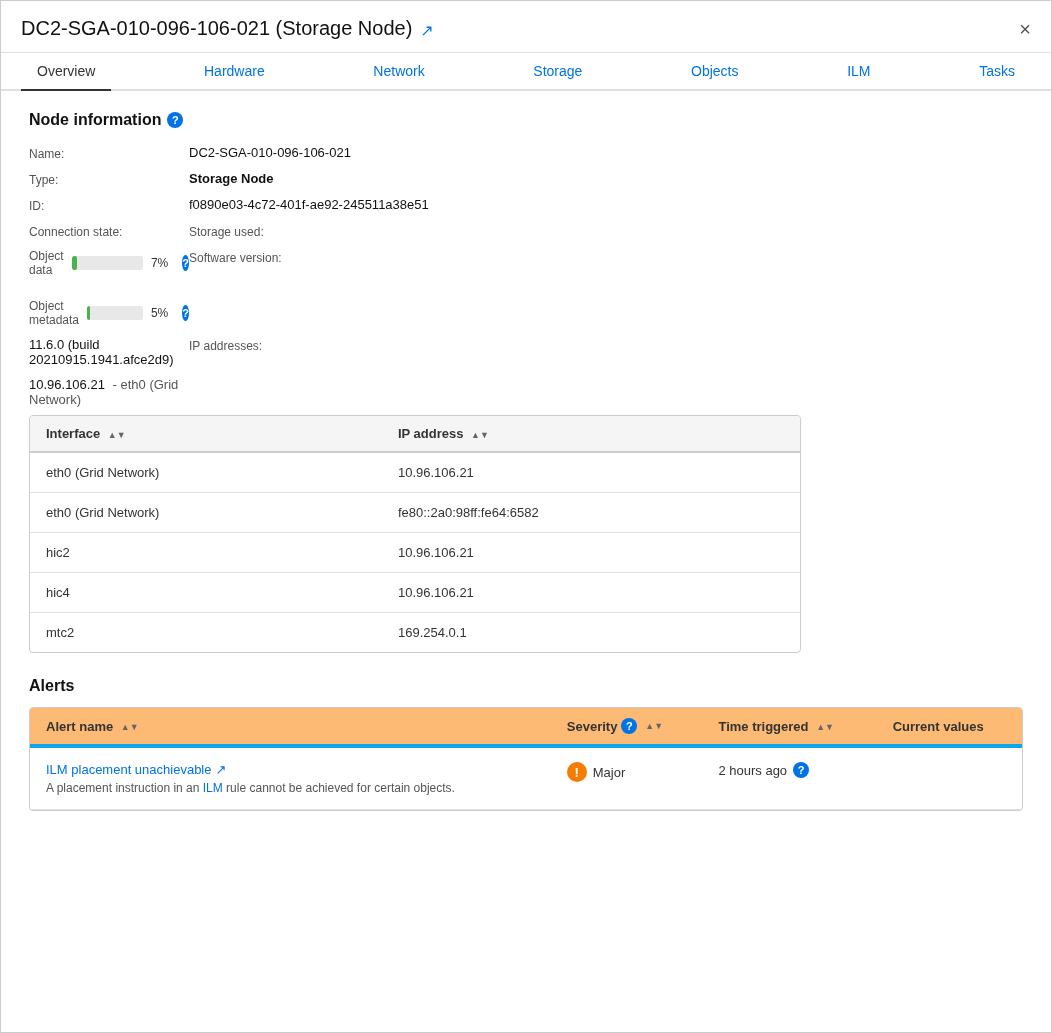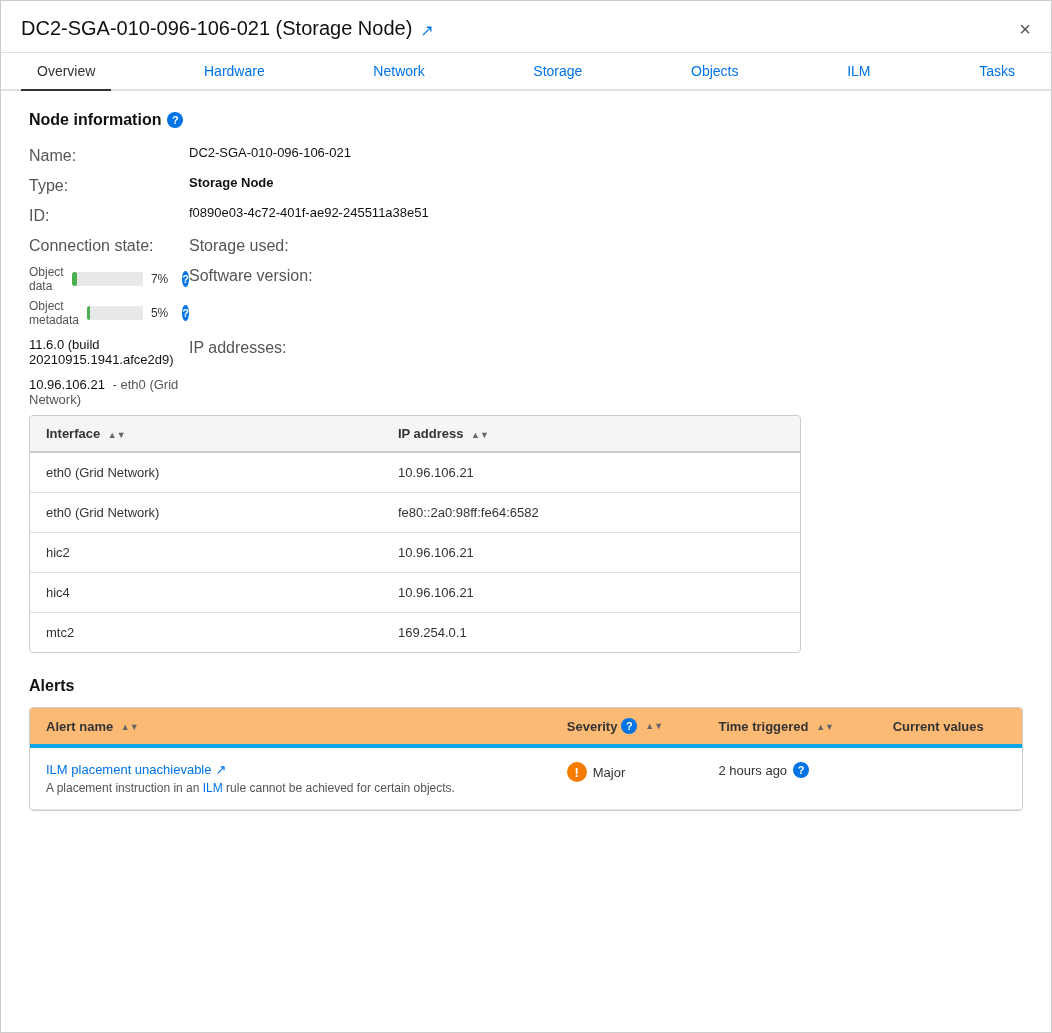--- a/index.html
+++ b/index.html
@@ -94,21 +94,21 @@
       cursor: pointer;
     }
     .info-grid {
       display: grid;
       grid-template-columns: 160px 1fr;
       gap: 10px 0;
       margin-bottom: 8px;
     }
     .info-label {
       color: #555;
-      font-size: 16px;
+      font-size: 12px;
       padding-top: 2px;
     }
     .info-value {
       color: #111;
       font-size: 13px;
     }
     .info-value.bold {
       font-weight: 600;
     }
     .connection-state {
@@ -127,21 +127,21 @@
     }
     .connected-dot::after {
       content: '✓';
       color: #fff;
       font-size: 11px;
       font-weight: bold;
     }
     .storage-bars {
       display: flex;
       flex-direction: column;
-      gap: 6px;
+      gap: 22px;
     }
     .storage-row {
       display: flex;
       align-items: center;
       gap: 8px;
     }
     .storage-label {
       width: 110px;
       font-size: 12px;
       color: #555;

